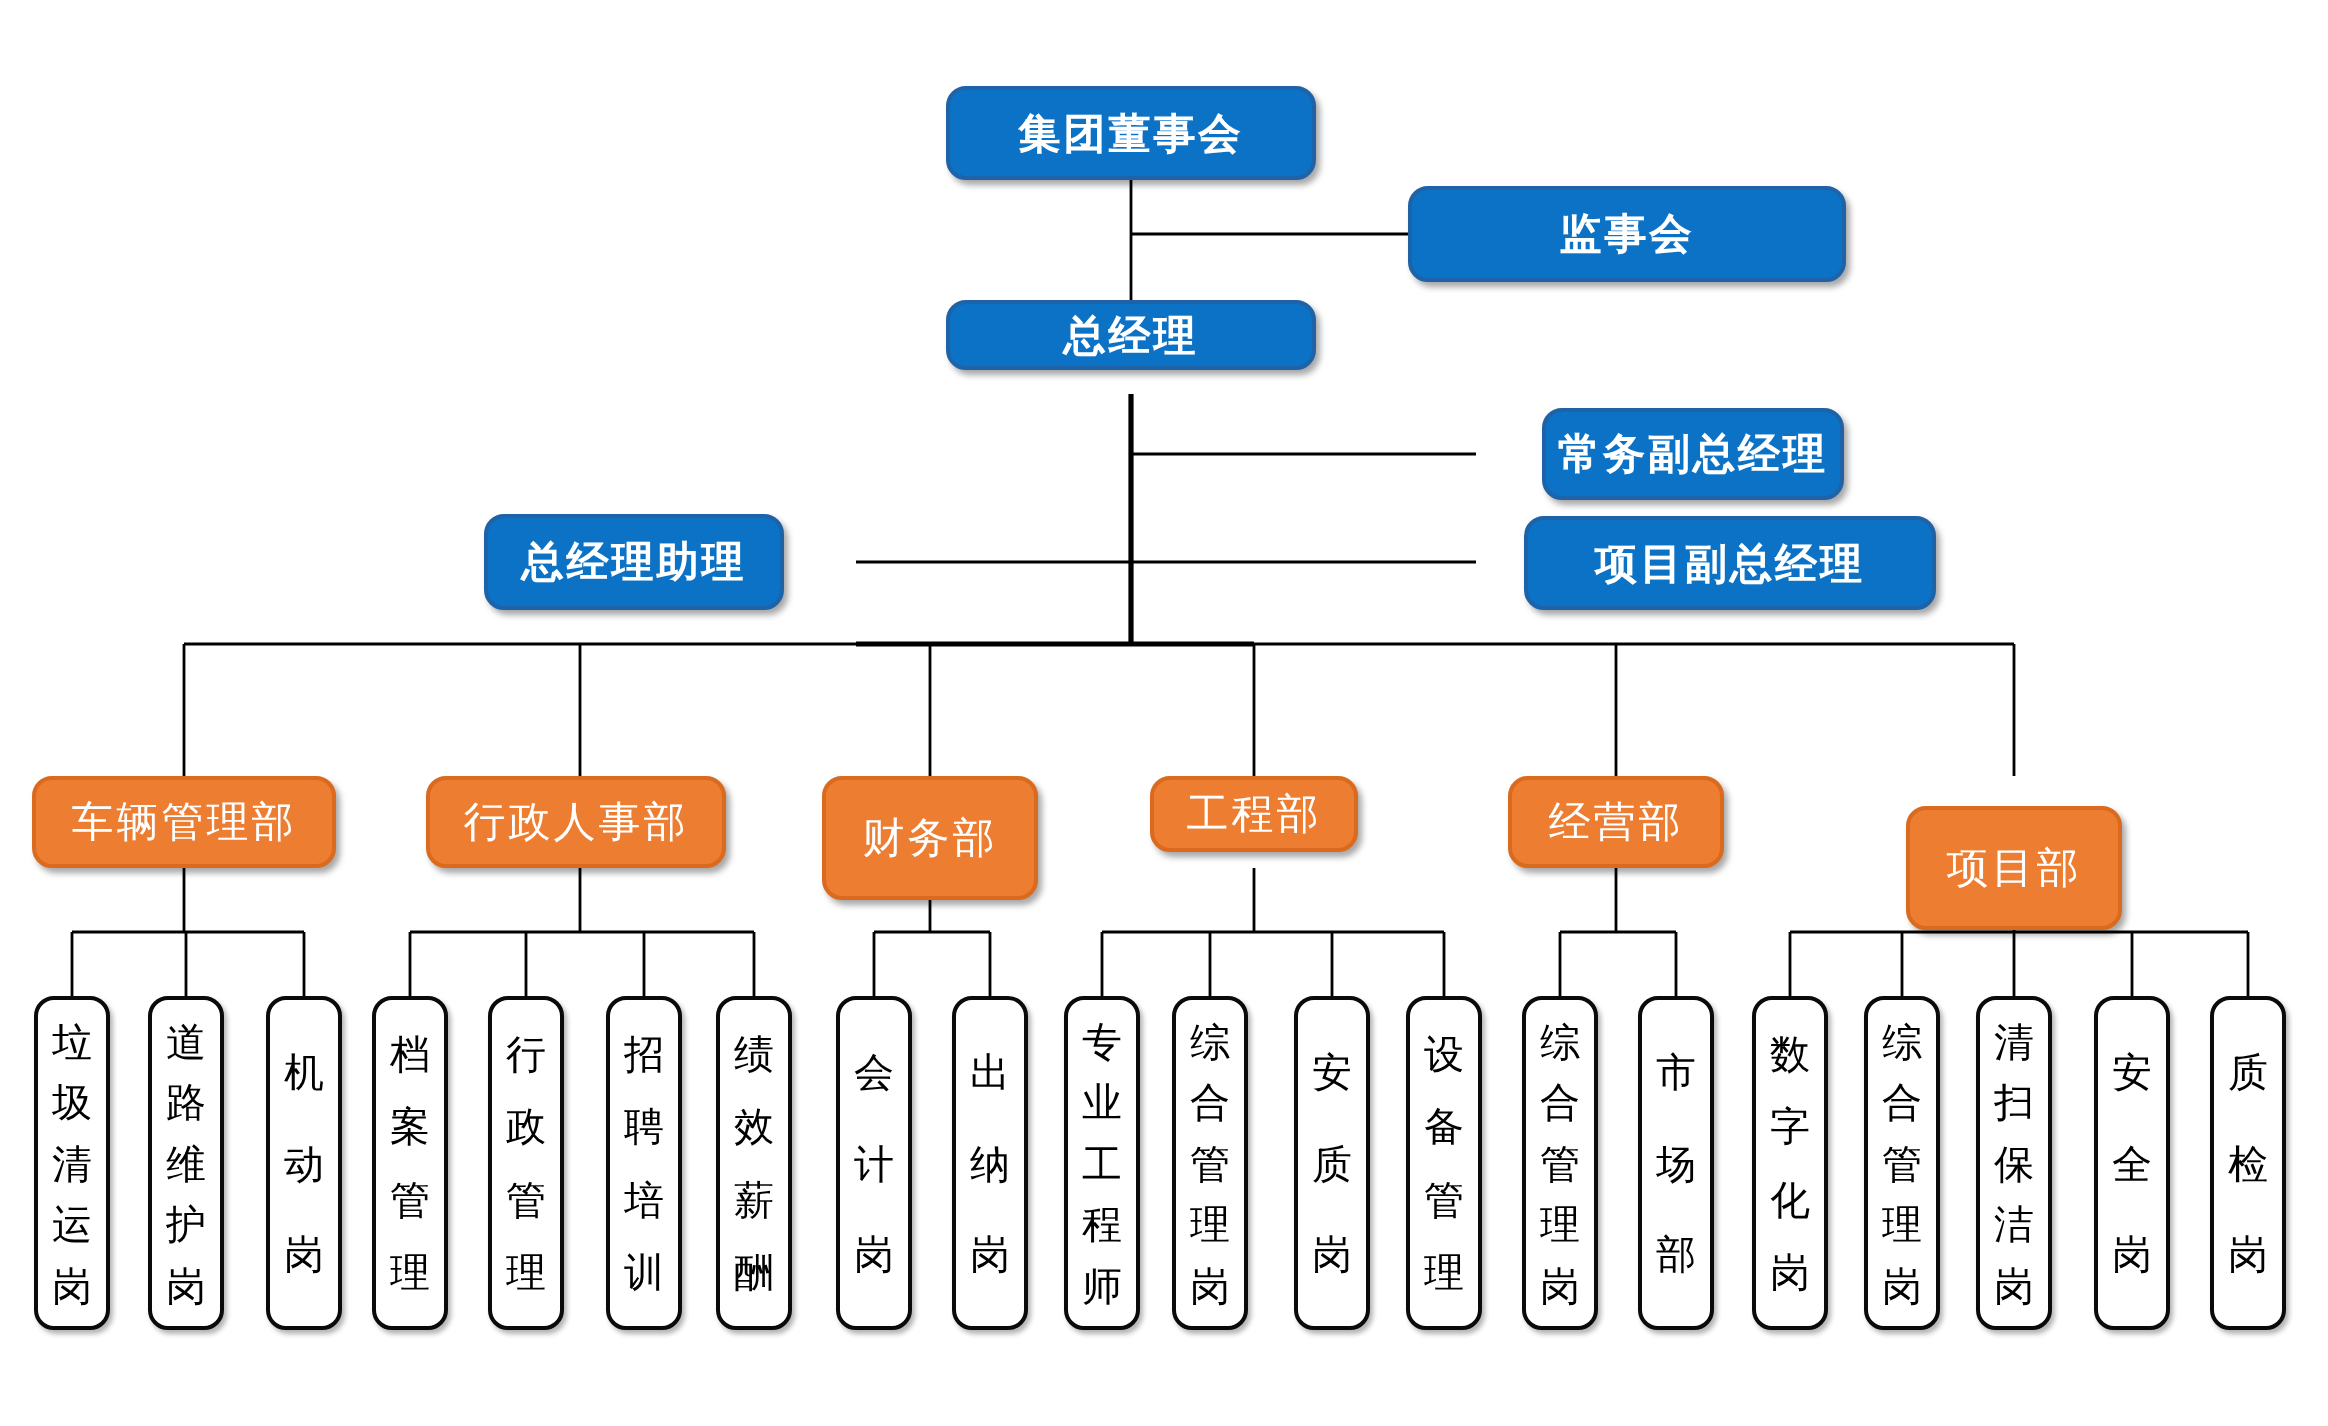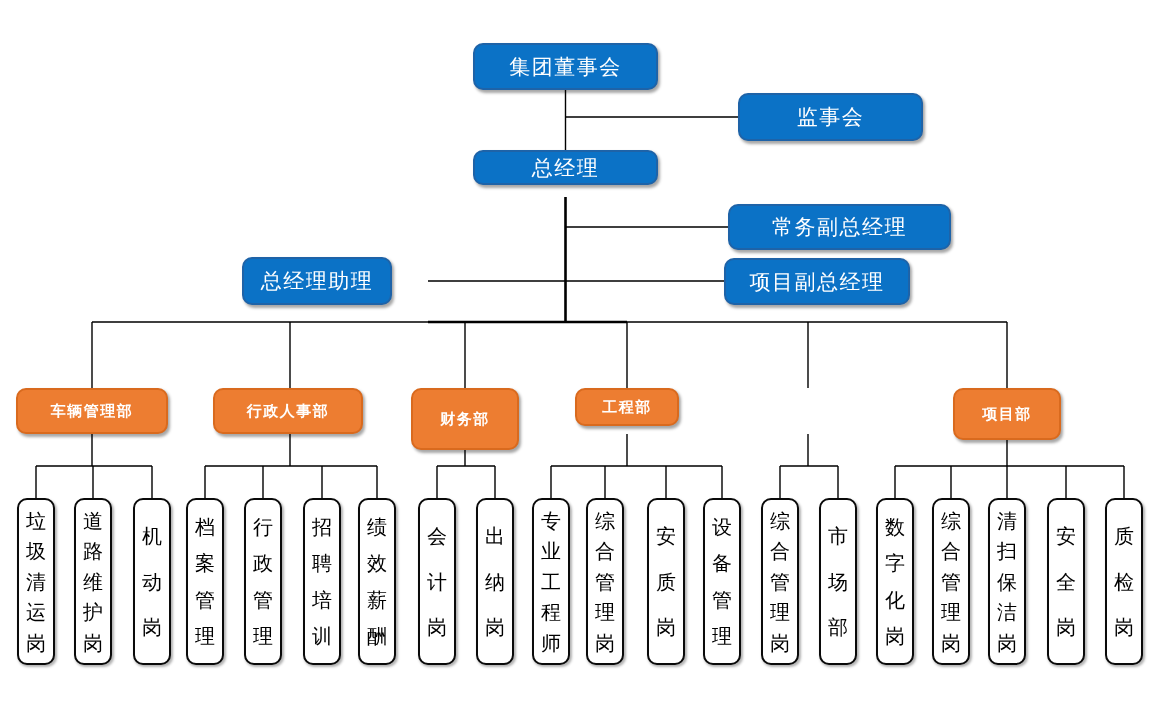--- a/index.html
+++ b/index.html
@@ -6,23 +6,23 @@
   html,body{margin:0;padding:0;background:#ffffff;}
   body{font-family:"DejaVu Sans","Liberation Sans",sans-serif;}
   .canvas{position:relative;width:1164px;height:713px;background:var(--bg,#ffffff);overflow:hidden;}
   .connectors{position:absolute;left:0;top:0;z-index:1;}
   .connectors path{fill:none;stroke:var(--line,#000);}
   .connectors .thin{stroke-width:1.4;}
   .connectors .thick{stroke-width:2.6;}
   .box{position:absolute;z-index:2;display:flex;align-items:center;justify-content:center;box-sizing:border-box;border-radius:10px;}
   .box .lbl{white-space:nowrap;}
   .blue{background:var(--exec-fill,#0B72C6);border:2px solid var(--exec-border,#1E63A8);color:var(--exec-text,#fff);
+        font-weight:bold;font-size:21px;letter-spacing:1.5px;box-shadow:2px 2.5px 3px rgba(0,0,0,.35);}
+  .orange{background:var(--dept-fill,#ED7D31);border:2px solid var(--dept-border,#D96A1E);color:var(--dept-text,#fff);
         font-weight:normal;font-size:21px;letter-spacing:1.5px;box-shadow:2px 2.5px 3px rgba(0,0,0,.35);}
-  .orange{background:var(--dept-fill,#ED7D31);border:2px solid var(--dept-border,#D96A1E);color:var(--dept-text,#fff);
-        font-weight:bold;font-size:15px;letter-spacing:1.5px;box-shadow:2px 2.5px 3px rgba(0,0,0,.35);}
   .post{background:var(--post-fill,#fff);border:2px solid var(--post-border,#0a0a0a);color:var(--post-text,#000);
         font-size:20px;box-shadow:1.5px 2px 2.5px rgba(0,0,0,.3);}
   .post .vlbl{display:flex;flex-direction:column;justify-content:space-evenly;align-items:center;width:100%;height:100%;line-height:1;}
 </style>
 </head>
 <body>
 
 <div class="canvas">
 
   <svg class="connectors" width="1164" height="713" viewBox="0 0 1164 713">
@@ -41,49 +41,52 @@
       M808 434 L808 466 M780 466 L838 466 M780 466 L780 498 M838 466 L838 498
       M1007 434 L1007 466 M895 466 L1124 466 M895 466 L895 498 M951 466 L951 498 M1007 466 L1007 498 M1066 466 L1066 498 M1124 466 L1124 498"></path>
     <path class="thick" d="
       M565.5 197 L565.5 322
       M428 322 L627 322"></path>
   </svg>
 
   <div class="box blue" style="left:473px;top:43px;width:185px;height:47px">
     <span class="lbl">集团董事会</span>
   </div>
-  <div class="box blue" style="left:738px;top:93px;width:185px;height:48px">
+  <div class="box blue" style="left:704px;top:93px;width:219px;height:48px">
     <span class="lbl">监事会</span>
   </div>
   <div class="box blue" style="left:473px;top:150px;width:185px;height:35px">
     <span class="lbl">总经理</span>
   </div>
-  <div class="box blue" style="left:728px;top:204px;width:223px;height:46px">
+  <div class="box blue" style="left:771px;top:204px;width:151px;height:46px">
     <span class="lbl">常务副总经理</span>
   </div>
   <div class="box blue" style="left:242px;top:257px;width:150px;height:48px">
     <span class="lbl">总经理助理</span>
   </div>
-  <div class="box blue" style="left:724px;top:258px;width:186px;height:47px">
+  <div class="box blue" style="left:762px;top:258px;width:206px;height:47px">
     <span class="lbl">项目副总经理</span>
   </div>
 
   <div class="box orange" style="left:16px;top:388px;width:152px;height:46px">
     <span class="lbl">车辆管理部</span>
   </div>
   <div class="box orange" style="left:213px;top:388px;width:150px;height:46px">
     <span class="lbl">行政人事部</span>
   </div>
   <div class="box orange" style="left:411px;top:388px;width:108px;height:62px">
     <span class="lbl">财务部</span>
   </div>
   <div class="box orange" style="left:575px;top:388px;width:104px;height:38px">
     <span class="lbl">工程部</span>
   </div>
-  <div class="box orange" style="left:953px;top:388px;width:108px;height:52px">
+  <div class="box orange" style="left:754px;top:388px;width:108px;height:46px">
+    <span class="lbl">经营部</span>
+  </div>
+  <div class="box orange" style="left:953px;top:403px;width:108px;height:62px">
     <span class="lbl">项目部</span>
   </div>
 
   <div class="box post" style="left:17px;top:498px;width:38px;height:167px">
     <span class="vlbl">
         <span>垃</span>
         <span>圾</span>
         <span>清</span>
         <span>运</span>
         <span>岗</span>

